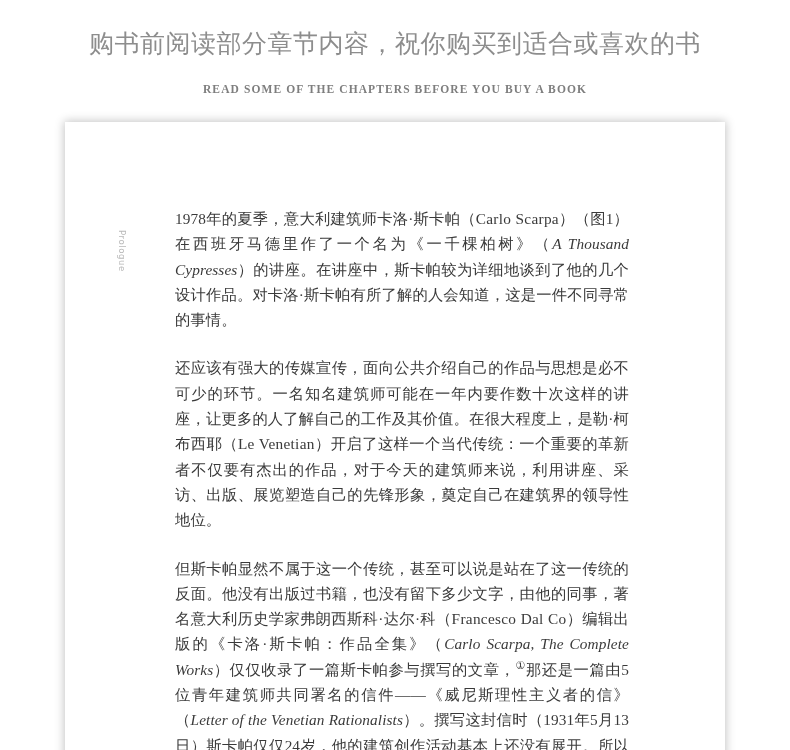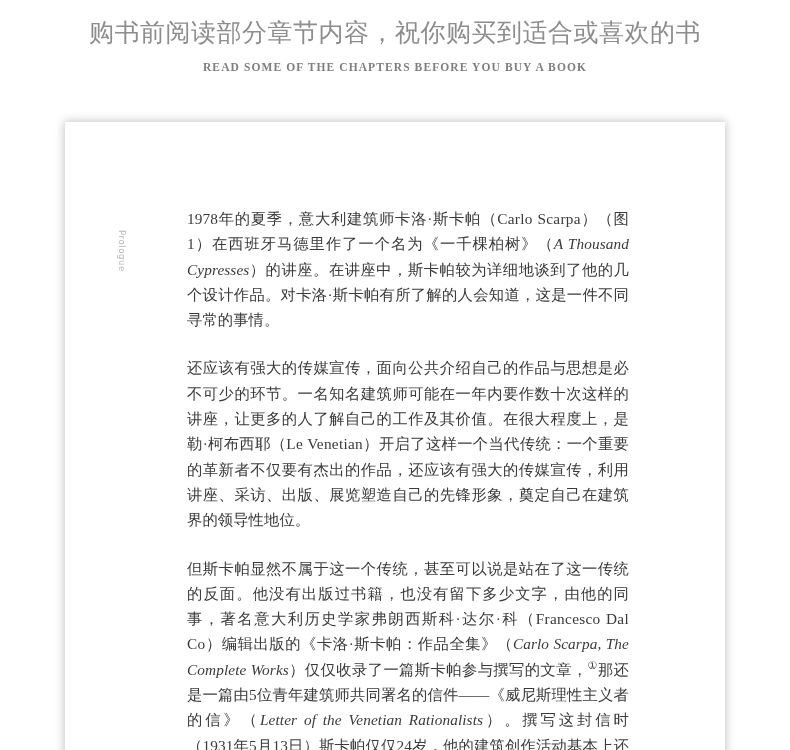--- a/index.html
+++ b/index.html
@@ -26,21 +26,21 @@
   .banner {
     position: absolute;
     left: 0;
     top: 0;
     width: 790px;
     height: 110px;
     text-align: center;
     background: #ffffff;
   }
   .banner-title {
-    margin: 0;
+    margin: 11px;
     padding-top: 16px;
     font-family: "DejaVu Sans", "Liberation Sans", sans-serif;
     font-size: 25px;
     font-weight: 400;
     letter-spacing: 0.5px;
     color: #8d8d8d;
     line-height: 1.35;
     white-space: nowrap;
   }
   .banner-subtitle {
@@ -85,21 +85,21 @@
 
   
   .text-column {
     position: absolute;
     left: 106px;
     top: 84px;
     width: 458px;
   }
 
   .para {
-    margin: 0 0 23px 16px;
+    margin: 0 0 23px 4px;
     font-family: "Liberation Serif", "DejaVu Serif", serif;
     font-size: 15.3px;
     line-height: 25.3px;
     color: #3a3a3a;
     text-align: justify;
     text-justify: inter-ideograph;
     letter-spacing: 0.1px;
   }
   .para:last-child { margin-bottom: 0; }
 
@@ -127,19 +127,19 @@
     <div class="banner-title">购书前阅读部分章节内容，祝你购买到适合或喜欢的书</div>
     <div class="banner-subtitle">READ SOME OF THE CHAPTERS BEFORE YOU BUY A BOOK</div>
   </div>
 
   <div class="page-sheet">
 
     <div class="running-head">Prologue</div>
 
     <div class="text-column" id="text-column">
         <p class="para"><span>1978年的夏季，意大利建筑师卡洛·斯卡帕（</span><span class="rom">Carlo Scarpa</span><span>）（图1）在西班牙马德里作了一个名为《一千棵柏树》（</span><span class="lat">A Thousand Cypresses</span><span>）的讲座。在讲座中，斯卡帕较为详细地谈到了他的几个设计作品。对卡洛·斯卡帕有所了解的人会知道，这是一件不同寻常的事情。</span></p>
-        <p class="para"><span>还应该有强大的传媒宣传，面向公共介绍自己的作品与思想是必不可少的环节。一名知名建筑师可能在一年内要作数十次这样的讲座，让更多的人了解自己的工作及其价值。在很大程度上，是勒·柯布西耶（</span><span class="rom">Le Venetian</span><span>）开启了这样一个当代传统：一个重要的革新者不仅要有杰出的作品，还应该有强大的传媒宣传，利用讲座、采访、出版、展览塑造自己的先锋形象，奠定自己在建筑界的领导性地位。</span></p>
+        <p class="para"><span>还应该有强大的传媒宣传，面向公共介绍自己的作品与思想是必不可少的环节。一名知名建筑师可能在一年内要作数十次这样的讲座，让更多的人了解自己的工作及其价值。在很大程度上，是勒·柯布西耶（</span><span class="rom">Le Venetian</span><span>）开启了这样一个当代传统：一个重要的革新者不仅要有杰出的作品，对于今天的建筑师来说，利用讲座、采访、出版、展览塑造自己的先锋形象，奠定自己在建筑界的领导性地位。</span></p>
         <p class="para"><span>但斯卡帕显然不属于这一个传统，甚至可以说是站在了这一传统的反面。他没有出版过书籍，也没有留下多少文字，由他的同事，著名意大利历史学家弗朗西斯科·达尔·科（</span><span class="rom">Francesco Dal Co</span><span>）编辑出版的《卡洛·斯卡帕：作品全集》（</span><span class="lat">Carlo Scarpa, The Complete Works</span><span>）仅仅收录了一篇斯卡帕参与撰写的文章，</span><span class="fn">①</span><span>那还是一篇由5位青年建筑师共同署名的信件——《威尼斯理性主义者的信》（</span><span class="lat">Letter of the Venetian Rationalists</span><span>）。撰写这封信时（1931年5月13日）斯卡帕仅仅24岁，他的建筑创作活动基本上还没有展开。所以这封信件除了体现出年轻人对仍然处于激烈论战中的现代建筑的热情支持之外，无法告诉我们太多后来成为建筑师的卡洛·斯卡帕的讯息。除此之外，达尔·科的书里收录的其他来自于卡洛·斯卡帕的文字都转录自斯卡帕的录音，而这也仅仅只有4篇，一篇《家具》（</span></p>
       </div>
 
   </div>
 
 </div>
 
 </body></html>

